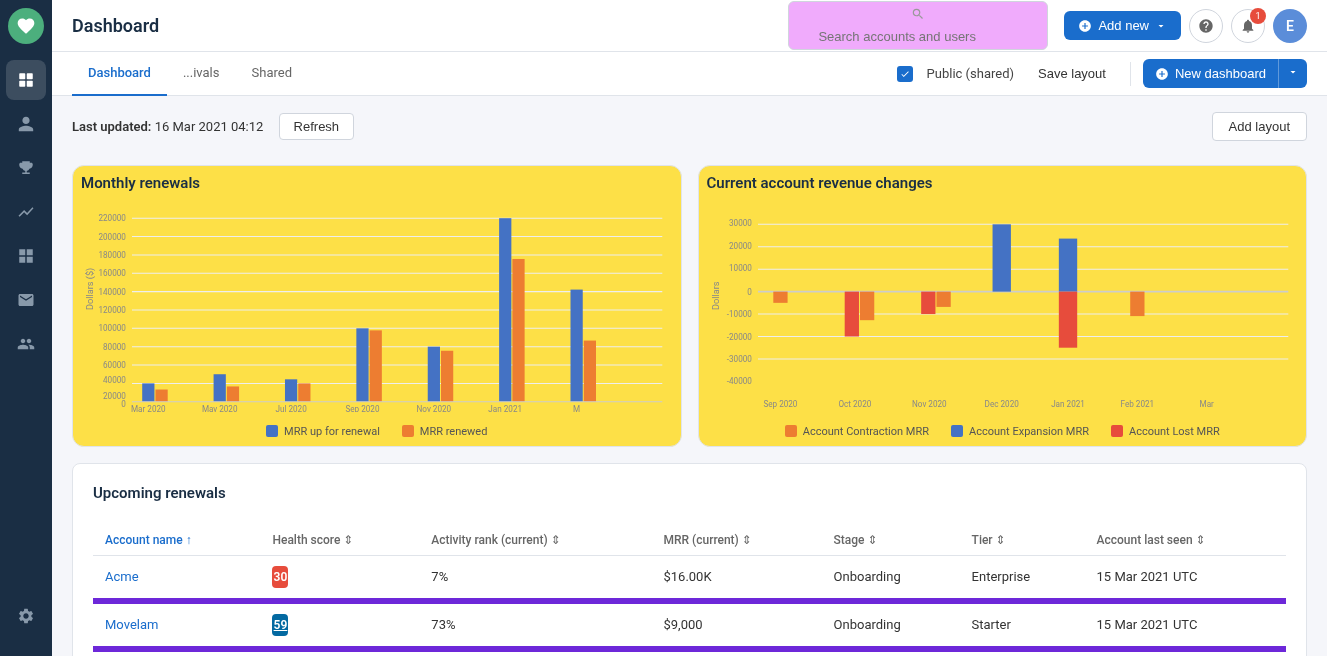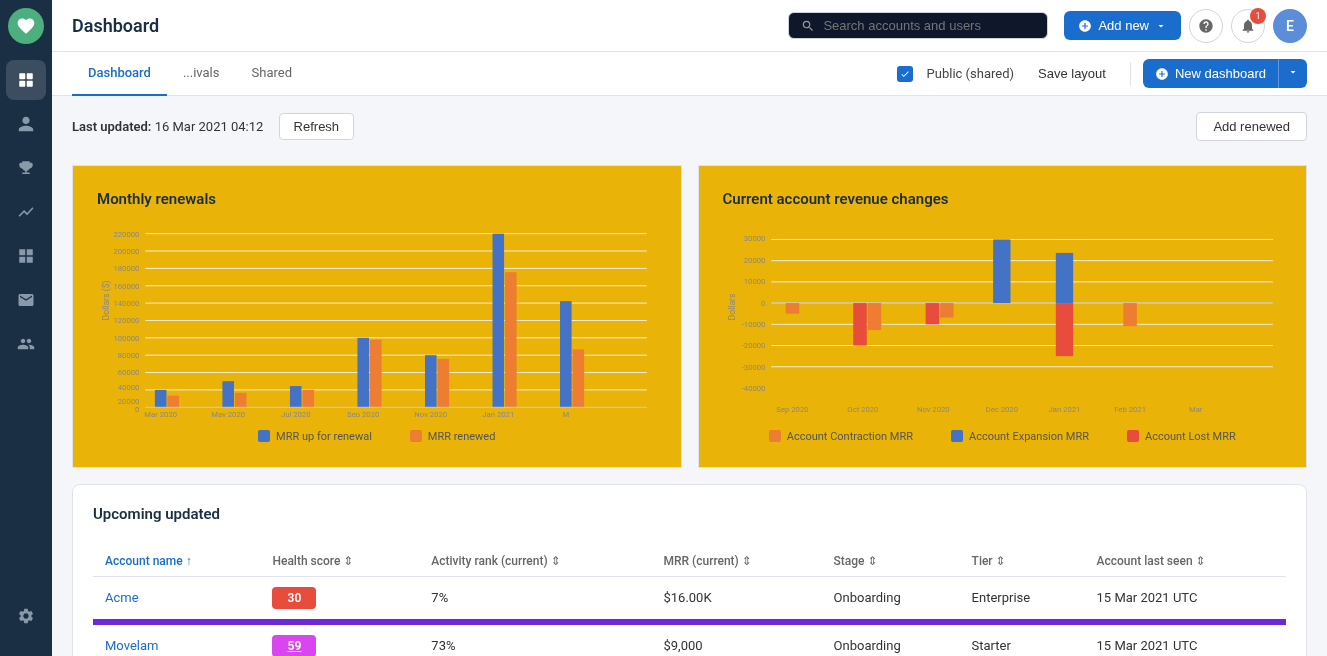--- a/index.html
+++ b/index.html
@@ -22,21 +22,21 @@
     .sidebar-bottom { margin-top: auto; padding-bottom: 16px; }
 
     
     .topbar {
       position: fixed; left: 52px; top: 0; right: 0; height: 52px;
       background: #fff; border-bottom: 1px solid #e0e4ea; display: flex; align-items: center; padding: 0 20px; z-index: 99;
     }
     .topbar-title { font-size: 18px; font-weight: 600; color: #1a2e44; flex: 1; }
     .topbar-search {
       display: flex; align-items: center; border: 1px solid #d0d5dd; border-radius: 6px;
-      padding: 5px 12px; gap: 8px; background: #0f172a; min-width: 260px;
+      padding: 5px 12px; gap: 8px; background: #f0abfc; min-width: 260px; flex-direction: column;
     }
     .topbar-search input { border: none; background: transparent; outline: none; font-size: 13px; color: #666; width: 200px; }
     .topbar-actions { display: flex; align-items: center; gap: 8px; margin-left: 16px; }
     .btn-add-new {
       background: #1a6dcc; color: #fff; border: none; border-radius: 6px; padding: 7px 14px;
       font-size: 13px; cursor: pointer; display: flex; align-items: center; gap: 6px;
     }
     .topbar-icon-btn {
       width: 34px; height: 34px; border-radius: 50%; background: transparent; border: 1px solid #d0d5dd;
       display: flex; align-items: center; justify-content: center; cursor: pointer; color: #666; position: relative;
@@ -85,48 +85,48 @@
       font-size: 13px; color: #333; cursor: pointer;
     }
     .btn-add-widget {
       background: #fff; border: 1px solid #d0d5dd; border-radius: 4px; padding: 6px 16px;
       font-size: 13px; color: #333; cursor: pointer; font-weight: 500;
     }
 
     
     .charts-row { display: flex; gap: 16px; margin-bottom: 16px; }
     .chart-card {
-      background: #eab308; border-radius: 0; border: 1px solid #e0e4ea; padding: 24px; flex: 1;
+      background: #fde047; border-radius: 12px; border: 1px solid #e0e4ea; padding: 8px; flex: 1;
       min-width: 0;
     }
     .chart-title { font-size: 15px; font-weight: 600; color: #1a2e44; margin-bottom: 16px; }
 
     
     .bar-chart-wrap { width: 100%; overflow: hidden; }
     .chart-svg { width: 100%; }
-    .chart-legend { display: flex; gap: 38px; margin-top: 10px; justify-content: center; }
+    .chart-legend { display: flex; gap: 22px; margin-top: 10px; justify-content: center; }
     .legend-item { display: flex; align-items: center; gap: 6px; font-size: 11px; color: #555; }
     .legend-dot { width: 12px; height: 12px; border-radius: 2px; }
 
     
     .table-card {
       background: #fff; border-radius: 8px; border: 1px solid #e0e4ea; padding: 20px;
     }
     .table-section-title { font-size: 15px; font-weight: 600; color: #1a2e44; margin-bottom: 16px; }
     table { width: 100%; border-collapse: collapse; margin-top: 23px; }
     th {
       text-align: left; font-size: 12px; color: #888; font-weight: 500; padding: 8px 12px; border-bottom: 1px solid #e0e4ea;
     }
     th.sortable { cursor: pointer; color: #1a6dcc; }
     th.sortable-gray { cursor: pointer; color: #666; }
     td { padding: 10px 12px; border-bottom: 6px solid #6d28d9; font-size: 13px; }
     td.link-cell { color: #1a6dcc; cursor: pointer; }
     .health-badge {
       display: inline-flex; align-items: center; justify-content: center;
-      width: 44px; height: 22px; border-radius: 4px; font-size: 12px; font-weight: 600; color: #fff;
+      width: 16px; height: 22px; border-radius: 4px; font-size: 12px; font-weight: 600; color: #fff;
     }
   </style>
 </head>
 <body>
 
 <div class="sidebar">
   <div class="sidebar-logo">
     <svg viewBox="0 0 24 24" fill="white">
         <path d="M12 21.35l-1.45-1.32C5.4 15.36 2 12.28 2 8.5 2 5.42 4.42 3 7.5 3c1.74 0 3.41.81 4.5 2.09C13.09 3.81 14.76 3 16.5 3 19.58 3 22 5.42 22 8.5c0 3.78-3.4 6.86-8.55 11.54L12 21.35z"></path>
       </svg>
@@ -251,21 +251,21 @@
 </div>
 
 <div class="main">
 
   <div class="last-updated-bar">
     <div>
       <span style="font-weight:600;">Last updated:</span>
       <span>16 Mar 2021 04:12</span>
       <button class="btn-refresh" style="margin-left:12px;">Refresh</button>
     </div>
-    <button class="btn-add-widget">Add renewed</button>
+    <button class="btn-add-widget">Add layout</button>
   </div>
 
   <div class="charts-row">
 
     <div class="chart-card">
       <div class="chart-title">Monthly renewals</div>
       <div class="bar-chart-wrap">
         <svg viewBox="0 0 580 200" class="chart-svg">
 
           <text transform="rotate(-90)" x="-100" y="12" font-size="9" fill="#888">Dollars ($)</text>
@@ -402,21 +402,21 @@
         <div class="legend-item">
           <div class="legend-dot" style="background:#e74c3c;"></div>
           <span>Account Lost MRR</span>
         </div>
       </div>
     </div>
 
   </div>
 
   <div class="table-card">
-    <div class="table-section-title">Upcoming updated</div>
+    <div class="table-section-title">Upcoming renewals</div>
     <table>
       <thead>
         <tr>
           <th class="sortable">Account name ↑</th>
           <th class="sortable-gray">Health score ⇕</th>
           <th class="sortable-gray">Activity rank (current) ⇕</th>
           <th class="sortable-gray">MRR (current) ⇕</th>
           <th class="sortable-gray">Stage ⇕</th>
           <th class="sortable-gray">Tier ⇕</th>
           <th class="sortable-gray">Account last seen ⇕</th>
@@ -430,21 +430,21 @@
     </td>
     <td>7%</td>
     <td>$16.00K</td>
     <td>Onboarding</td>
     <td>Enterprise</td>
     <td>15 Mar 2021 UTC</td>
   </tr>
           <tr>
     <td class="link-cell">Movelam</td>
     <td>
-      <span class="health-badge" style="background:#d946ef;text-decoration:underline;">59</span>
+      <span class="health-badge" style="background:#0369a1;text-decoration:underline;">59</span>
     </td>
     <td>73%</td>
     <td>$9,000</td>
     <td>Onboarding</td>
     <td>Starter</td>
     <td>15 Mar 2021 UTC</td>
   </tr>
         </tbody>
     </table>
   </div>

